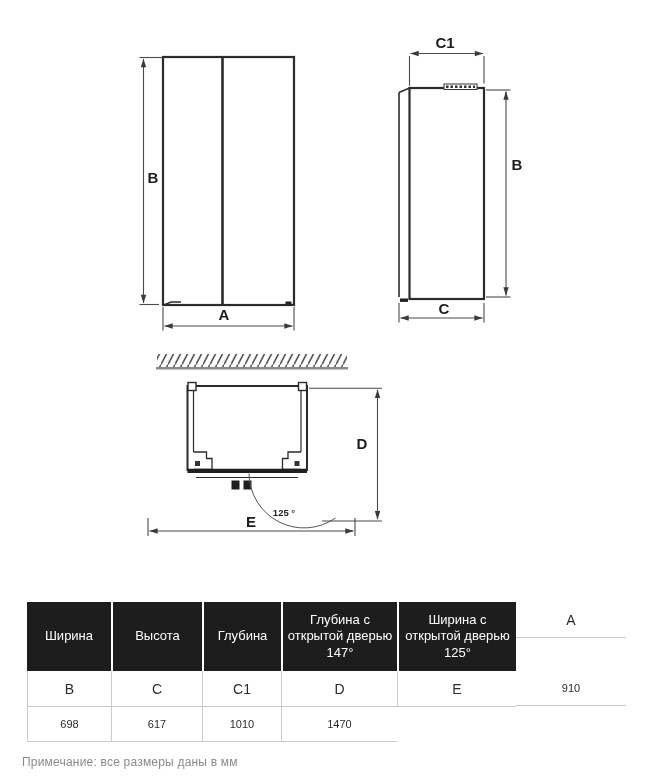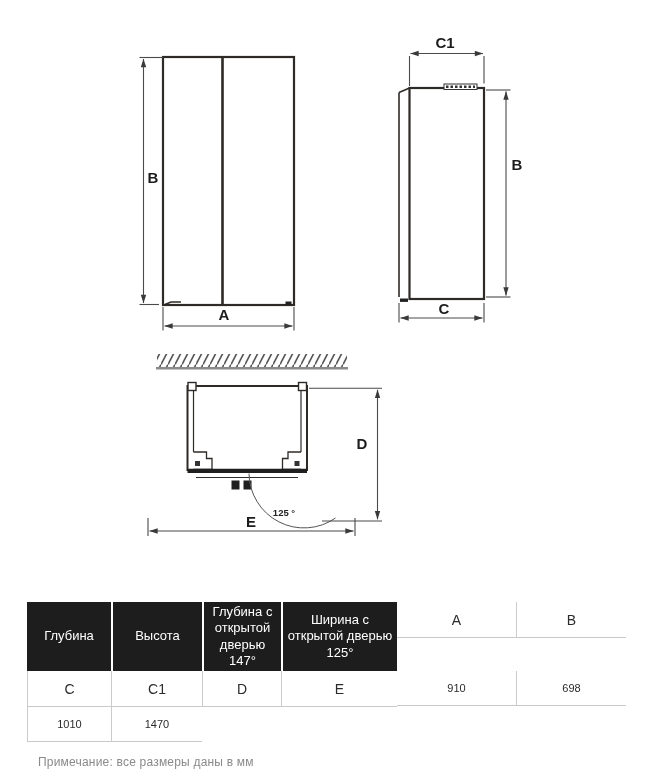--- a/index.html
+++ b/index.html
@@ -34,21 +34,21 @@
     display:flex; align-items:center; justify-content:center;
     color:#2b2b2b;
     border-left:1px solid #cccccc;
     border-bottom:1px solid #c9c9c9;
     background:#fff;
   }
   .l-cell.first, .v-cell.first { border-left:none; }
   .l-cell { height:36px; font-size:14px; }
   .v-cell { height:35px; font-size:11px; }
   .note {
-    position:absolute; left:38px; top:755px;
+    position:absolute; left:22px; top:755px;
     font-size:12px; color:#8a8a8a; letter-spacing:0.2px;
   }
 </style>
 </head>
 <body>
 
 <div class="page">
 
   <svg class="diagram-svg" width="650" height="560" viewBox="0 0 650 560">
     <defs>
@@ -155,32 +155,34 @@
       <g stroke="#4a4a4a" stroke-width="1.1">
         <line x1="148" y1="518" x2="148" y2="536"></line>
         <line x1="355" y1="518" x2="355" y2="536"></line>
         <line x1="149.5" y1="531" x2="353.5" y2="531" marker-start="url(#arr)" marker-end="url(#arr)"></line>
       </g>
       <text class="dim-label" x="251" y="527" text-anchor="middle">E</text>
     </g>
   </svg>
 
   <div class="dim-table">
-    <div class="h-cell first">Глубина</div>
+    <div class="h-cell first">Ширина</div>
     <div class="h-cell">Высота</div>
+    <div class="h-cell">Глубина</div>
     <div class="h-cell">Глубина с открытой дверью 147°</div>
     <div class="h-cell">Ширина с открытой дверью 125°</div>
 
     <div class="l-cell first">A</div>
     <div class="l-cell">B</div>
     <div class="l-cell">C</div>
     <div class="l-cell">C1</div>
     <div class="l-cell">D</div>
     <div class="l-cell">E</div>
 
     <div class="v-cell first">910</div>
     <div class="v-cell">698</div>
+    <div class="v-cell">617</div>
     <div class="v-cell">1010</div>
     <div class="v-cell">1470</div>
   </div>
 
   <div class="note">Примечание: все размеры даны в мм</div>
 </div>
 
 </body></html>

